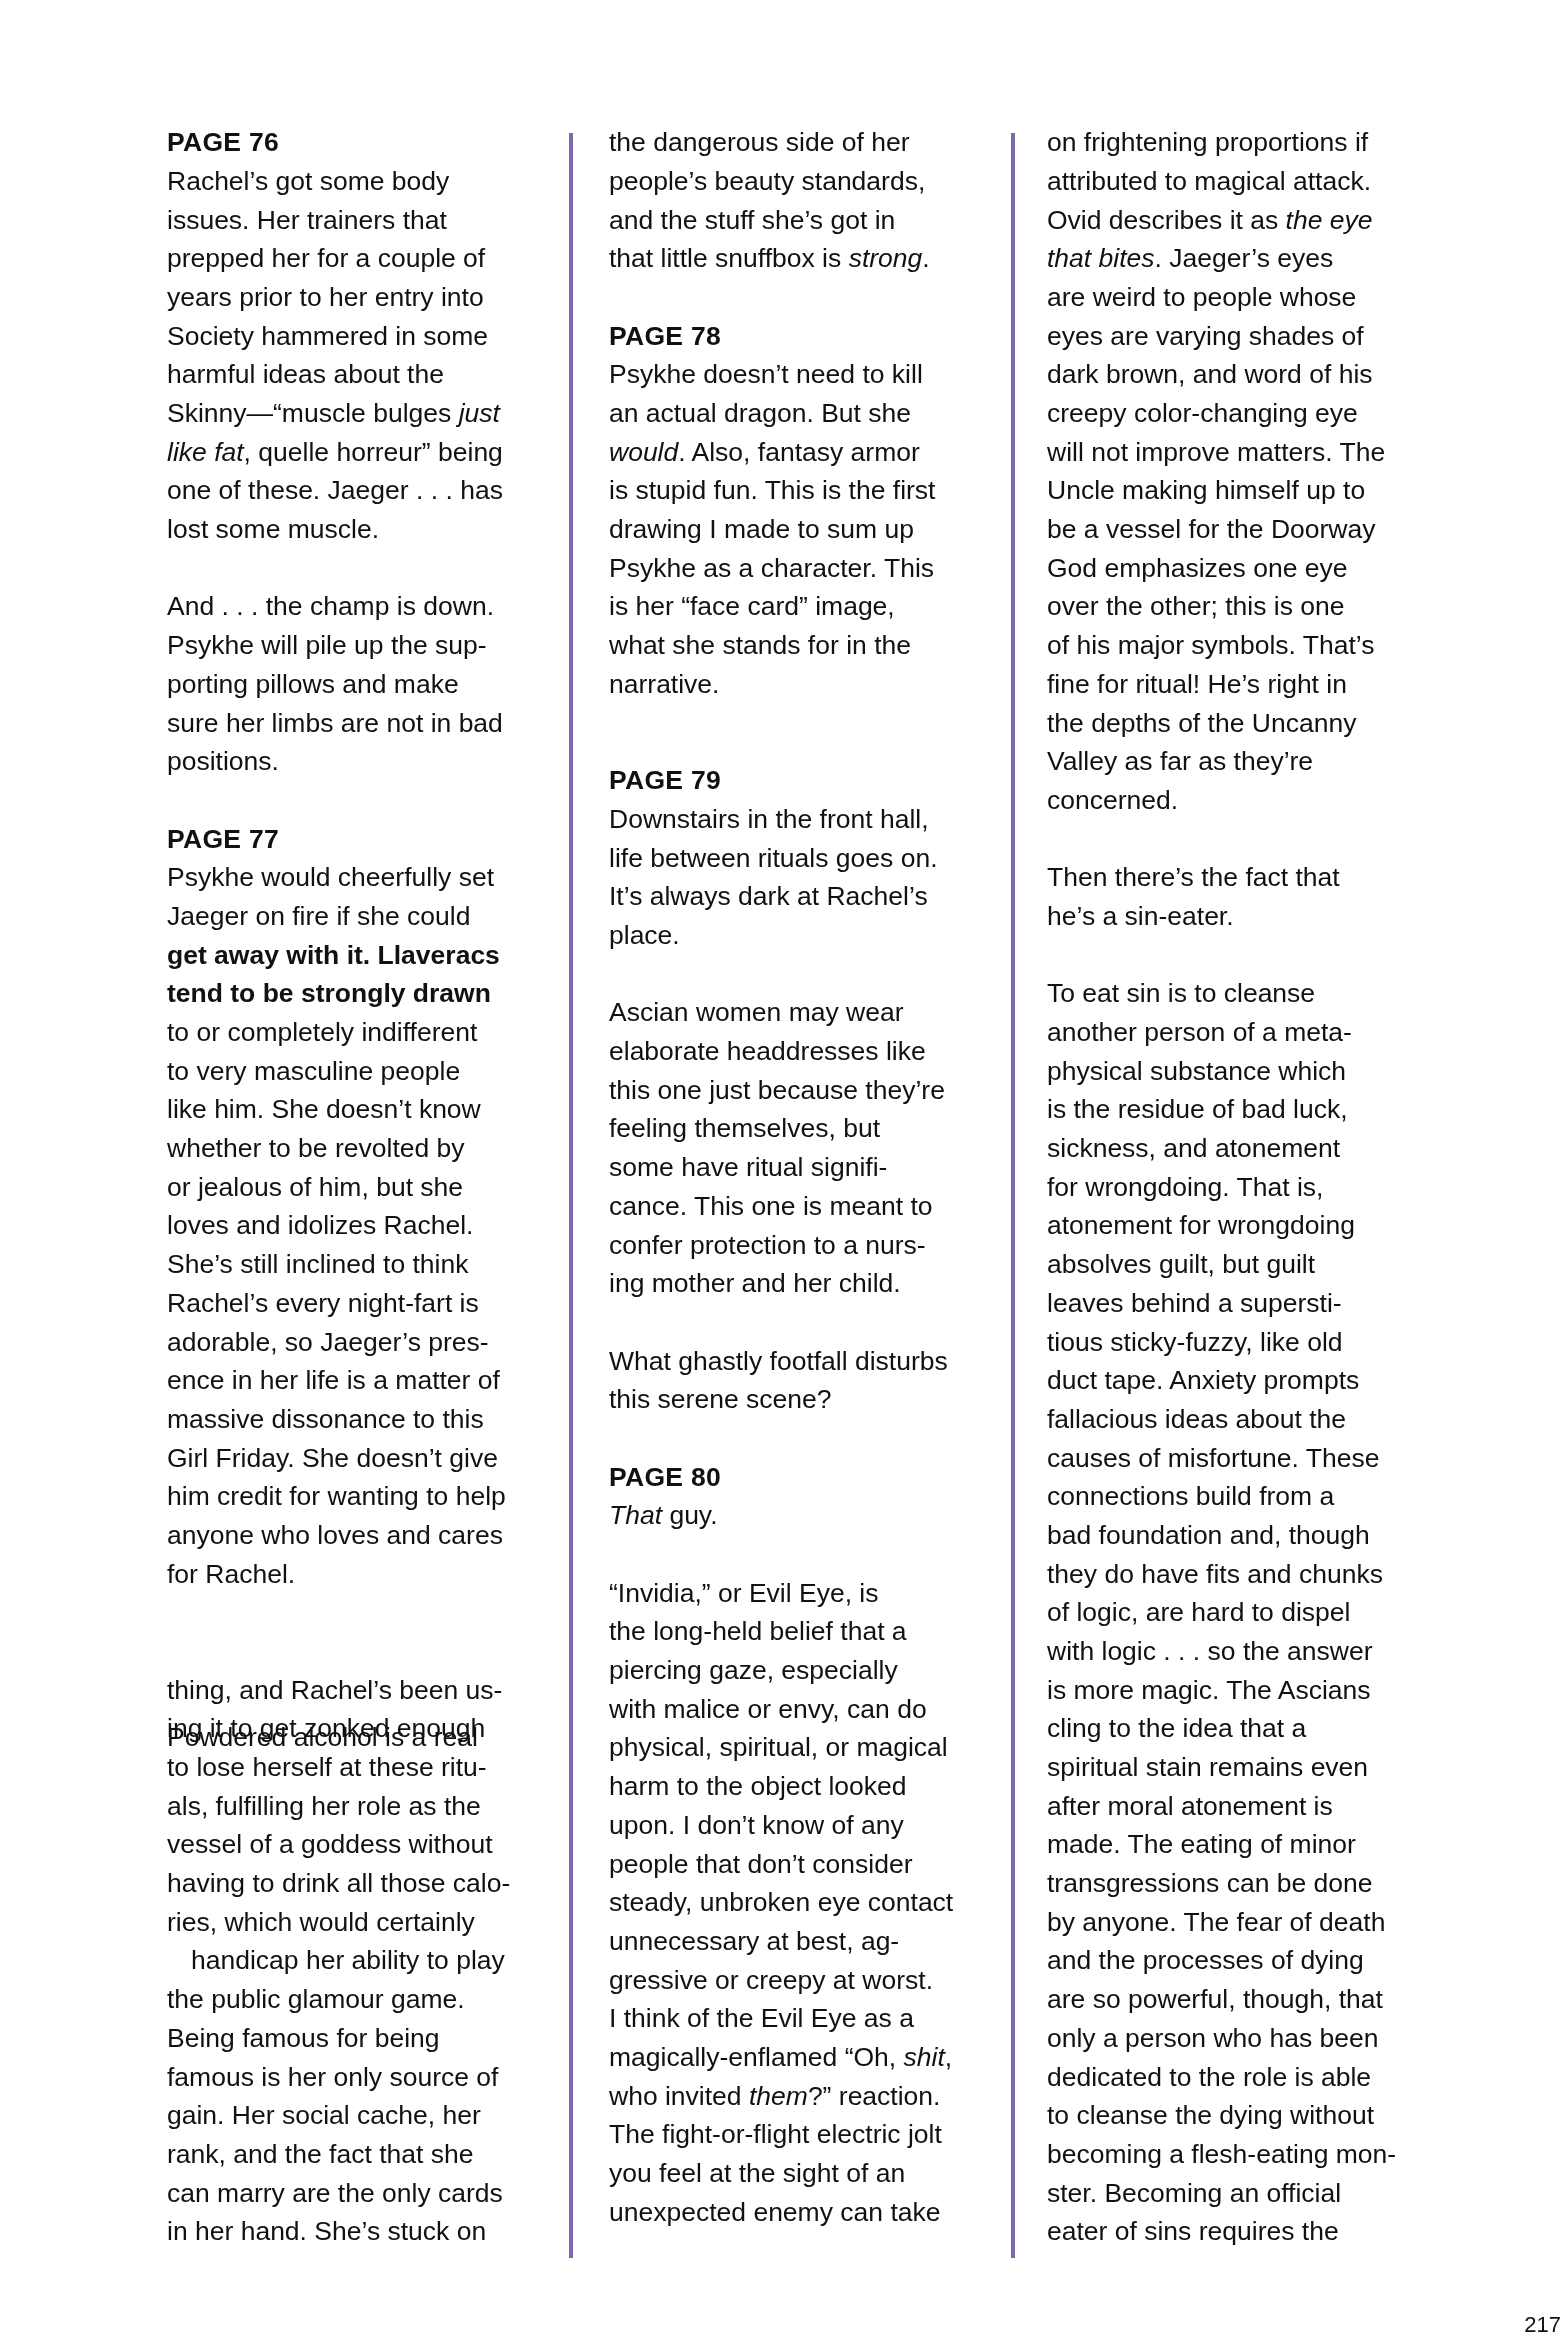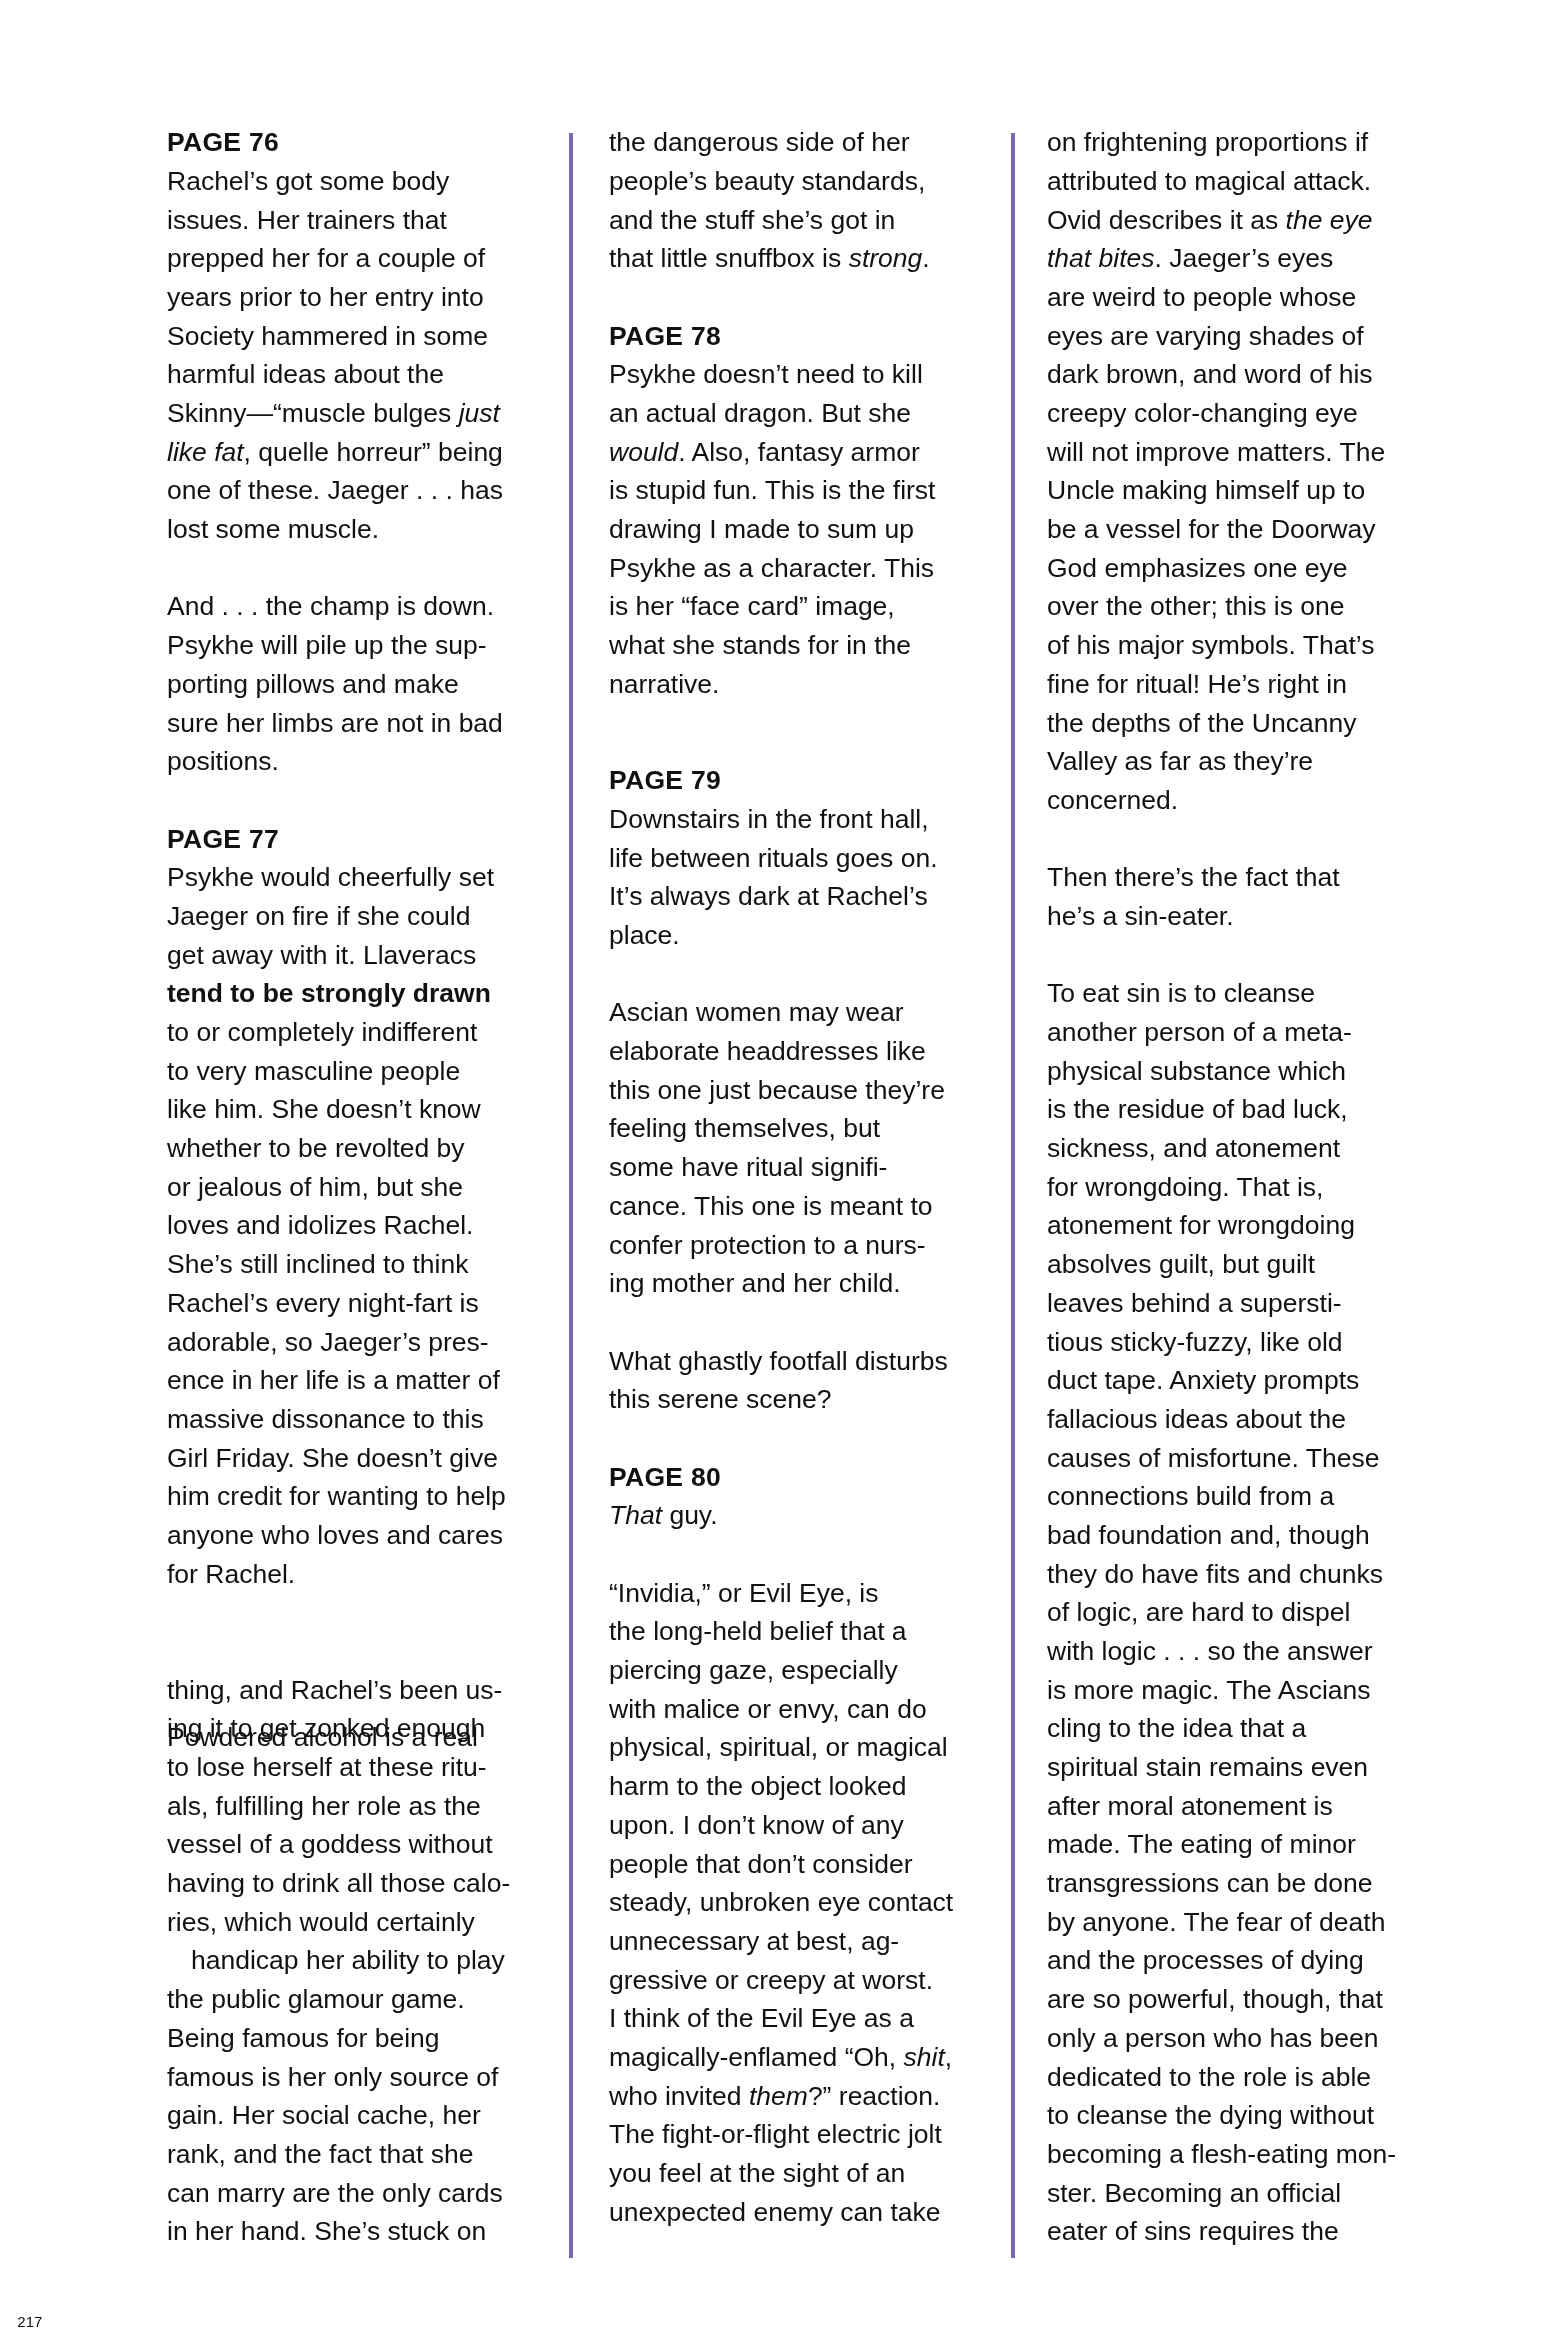--- a/index.html
+++ b/index.html
@@ -51,22 +51,22 @@
     .line.heading {
       font-weight: bold;
       letter-spacing: 0.3px;
     }
     .line em { font-style: italic; }
     .page-number {
       position: absolute;
       left: 0;
       width: 1561px;
       top: 2314px;
-      text-align: left;
-      font-size: 15px;
+      text-align: right;
+      font-size: 22px;
       line-height: 1;
       color: #111111;
       padding-left: 17.3px;
       box-sizing: border-box;
     }
   </style>
 </head>
 <body>
 
 <div class="page">
@@ -83,21 +83,21 @@
       <div class="line" style="top: 477px;">one of these. Jaeger . . . has</div>
       <div class="line" style="top: 516px;">lost some muscle.</div>
       <div class="line" style="top: 593px;">And . . . the champ is down.</div>
       <div class="line" style="top: 632px;">Psykhe will pile up the sup-</div>
       <div class="line" style="top: 671px;">porting pillows and make</div>
       <div class="line" style="top: 710px;">sure her limbs are not in bad</div>
       <div class="line" style="top: 748px;">positions.</div>
       <div class="line heading" style="top: 826px;">PAGE 77</div>
       <div class="line" style="top: 864px;">Psykhe would cheerfully set</div>
       <div class="line" style="top: 903px;">Jaeger on fire if she could</div>
-      <div class="line" style="top: 942px;">get away with it. Llaveracs</div>
+      <div class="line" style="top: 942px; font-weight: bold;">get away with it. Llaveracs</div>
       <div class="line" style="top: 980px; font-weight: bold;">tend to be strongly drawn</div>
       <div class="line" style="top: 1019px;">to or completely indifferent</div>
       <div class="line" style="top: 1058px;">to very masculine people</div>
       <div class="line" style="top: 1096px;">like him. She doesn’t know</div>
       <div class="line" style="top: 1135px;">whether to be revolted by</div>
       <div class="line" style="top: 1174px;">or jealous of him, but she</div>
       <div class="line" style="top: 1212px;">loves and idolizes Rachel.</div>
       <div class="line" style="top: 1251px;">She’s still inclined to think</div>
       <div class="line" style="top: 1290px;">Rachel’s every night-fart is</div>
       <div class="line" style="top: 1329px;">adorable, so Jaeger’s pres-</div>

